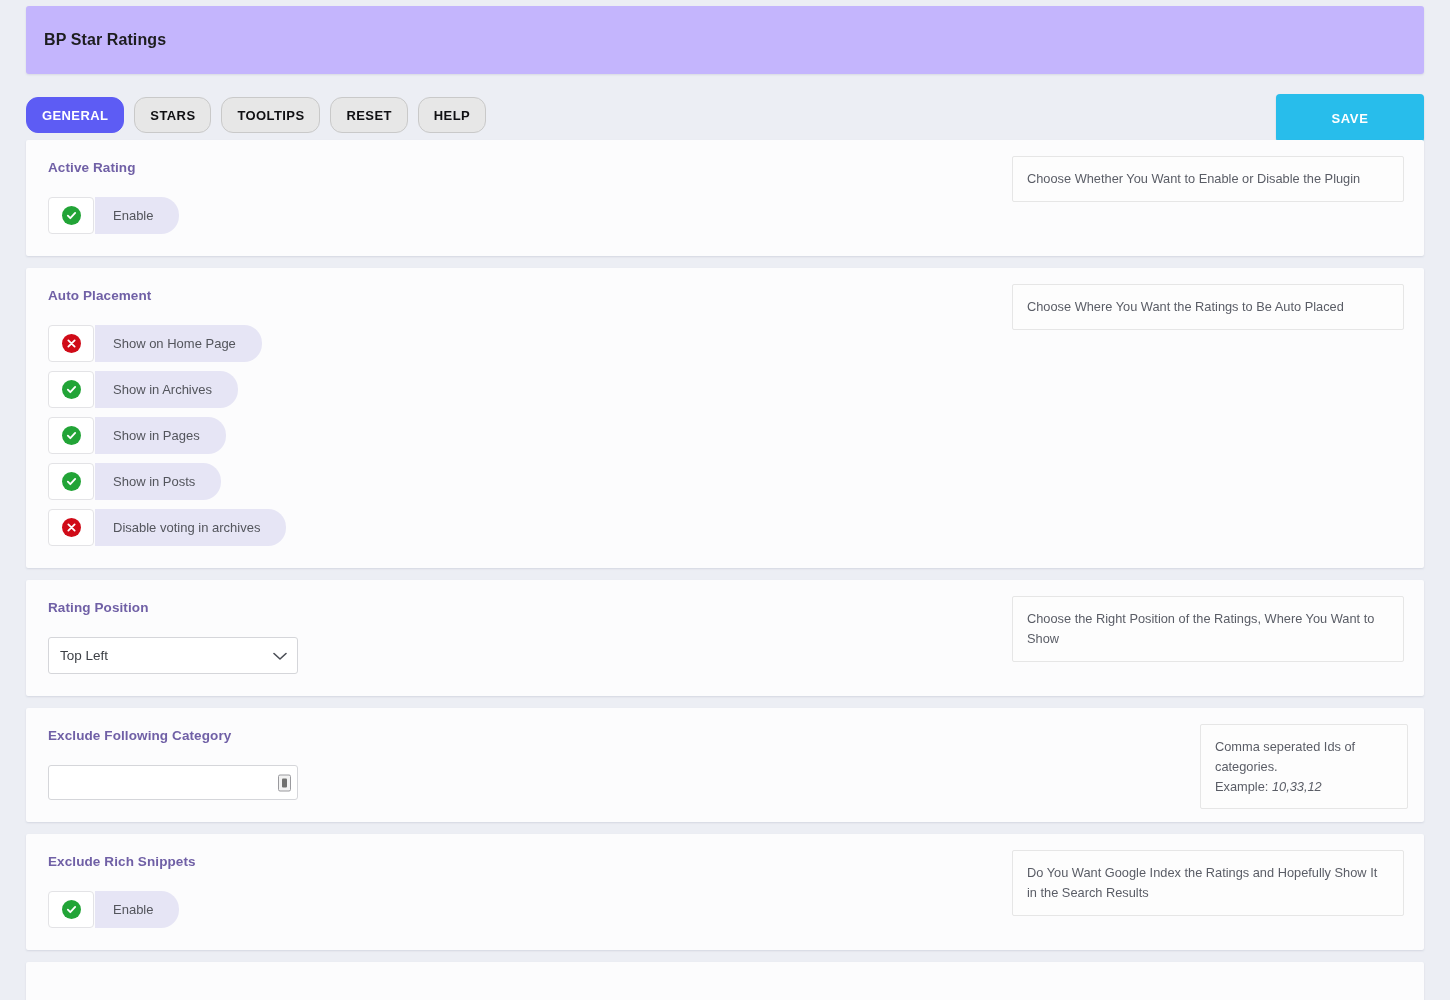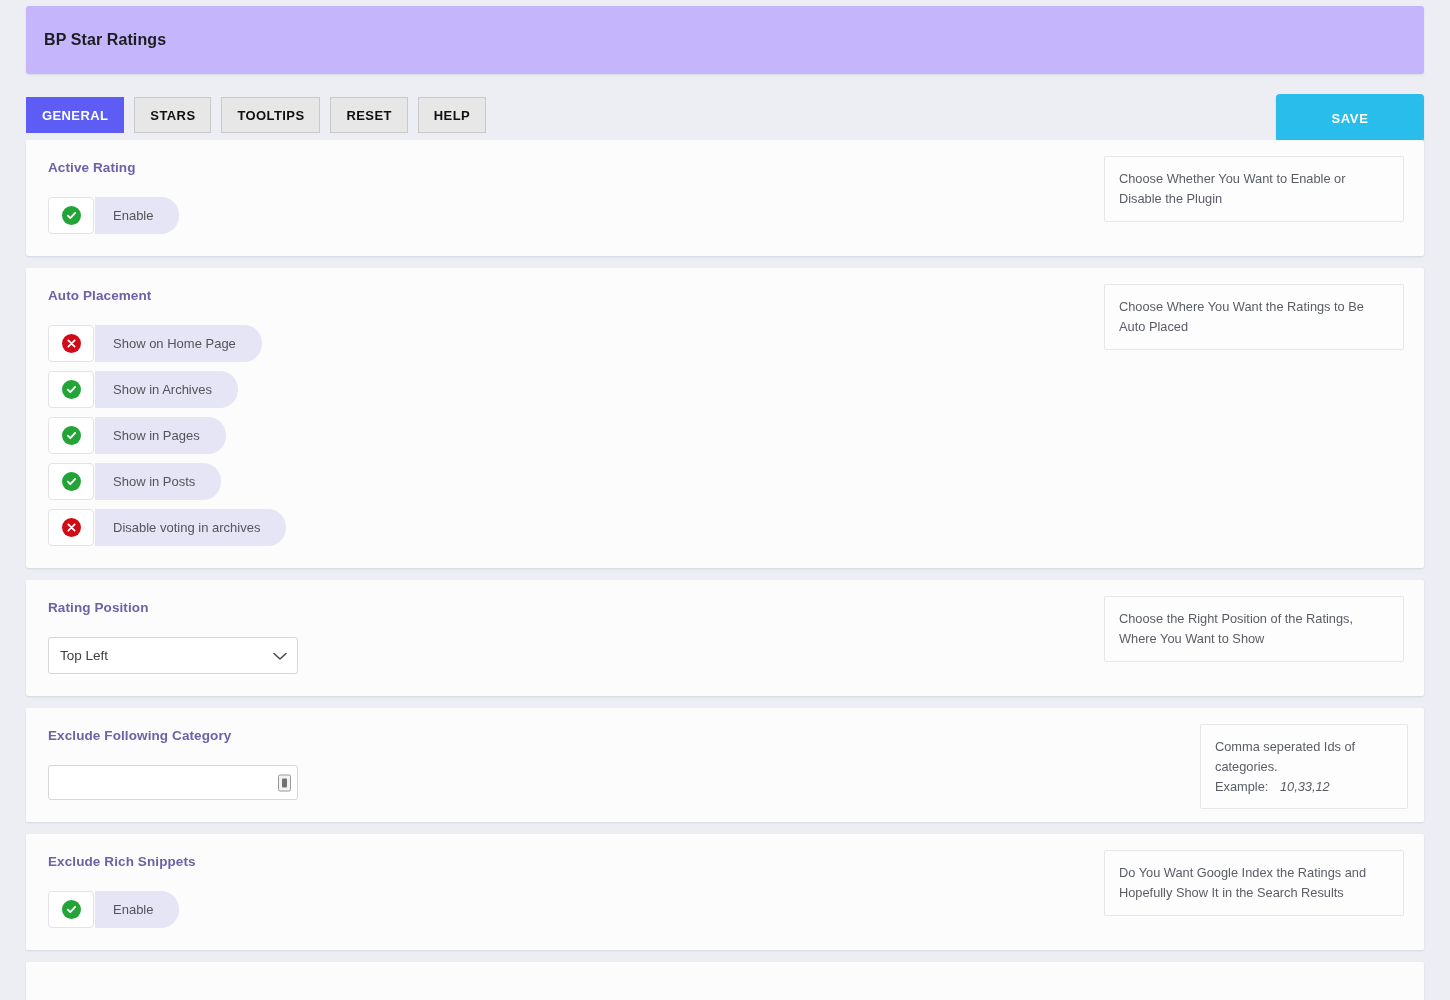--- a/index.html
+++ b/index.html
@@ -51,21 +51,21 @@
     padding: 0 15px;
     display: flex;
     align-items: center;
     justify-content: center;
     font-size: 13px;
     font-weight: bold;
     letter-spacing: .4px;
     color: #101013;
     background: #e7e7e7;
     border: 1px solid #c9c9c9;
-    border-radius: 0;
+    border-radius: 12px;
     cursor: pointer;
     user-select: none;
   }
   .tab.active {
     background: #5d5cf4;
     border-color: #5d5cf4;
     color: #ffffff;
   }
   .save-btn {
     position: absolute;
@@ -101,31 +101,31 @@
     color: #7060a6;
     margin: 0 0 22px 0;
     letter-spacing: .1px;
   }
 
   
   .help {
     position: absolute;
     right: 20px;
     top: 16px;
-    width: 300px;
+    width: 392px;
     background: #fdfdfd;
     border: 1px solid #e6e6e6;
     border-radius: 2px;
     padding: 12px 14px;
     font-size: 12.8px;
     line-height: 1.55;
     color: #5a5d66;
   }
   .help.narrow { width: 208px; right: 16px; }
-  .help em { font-style: italic; margin-left: 8px; }
+  .help em { font-style: italic; }
 
   
   .cb-row {
     display: flex;
     align-items: stretch;
     margin-bottom: 9px;
     width: max-content;
   }
   .cb-row:last-child { margin-bottom: 0; }
   .cb-box {

